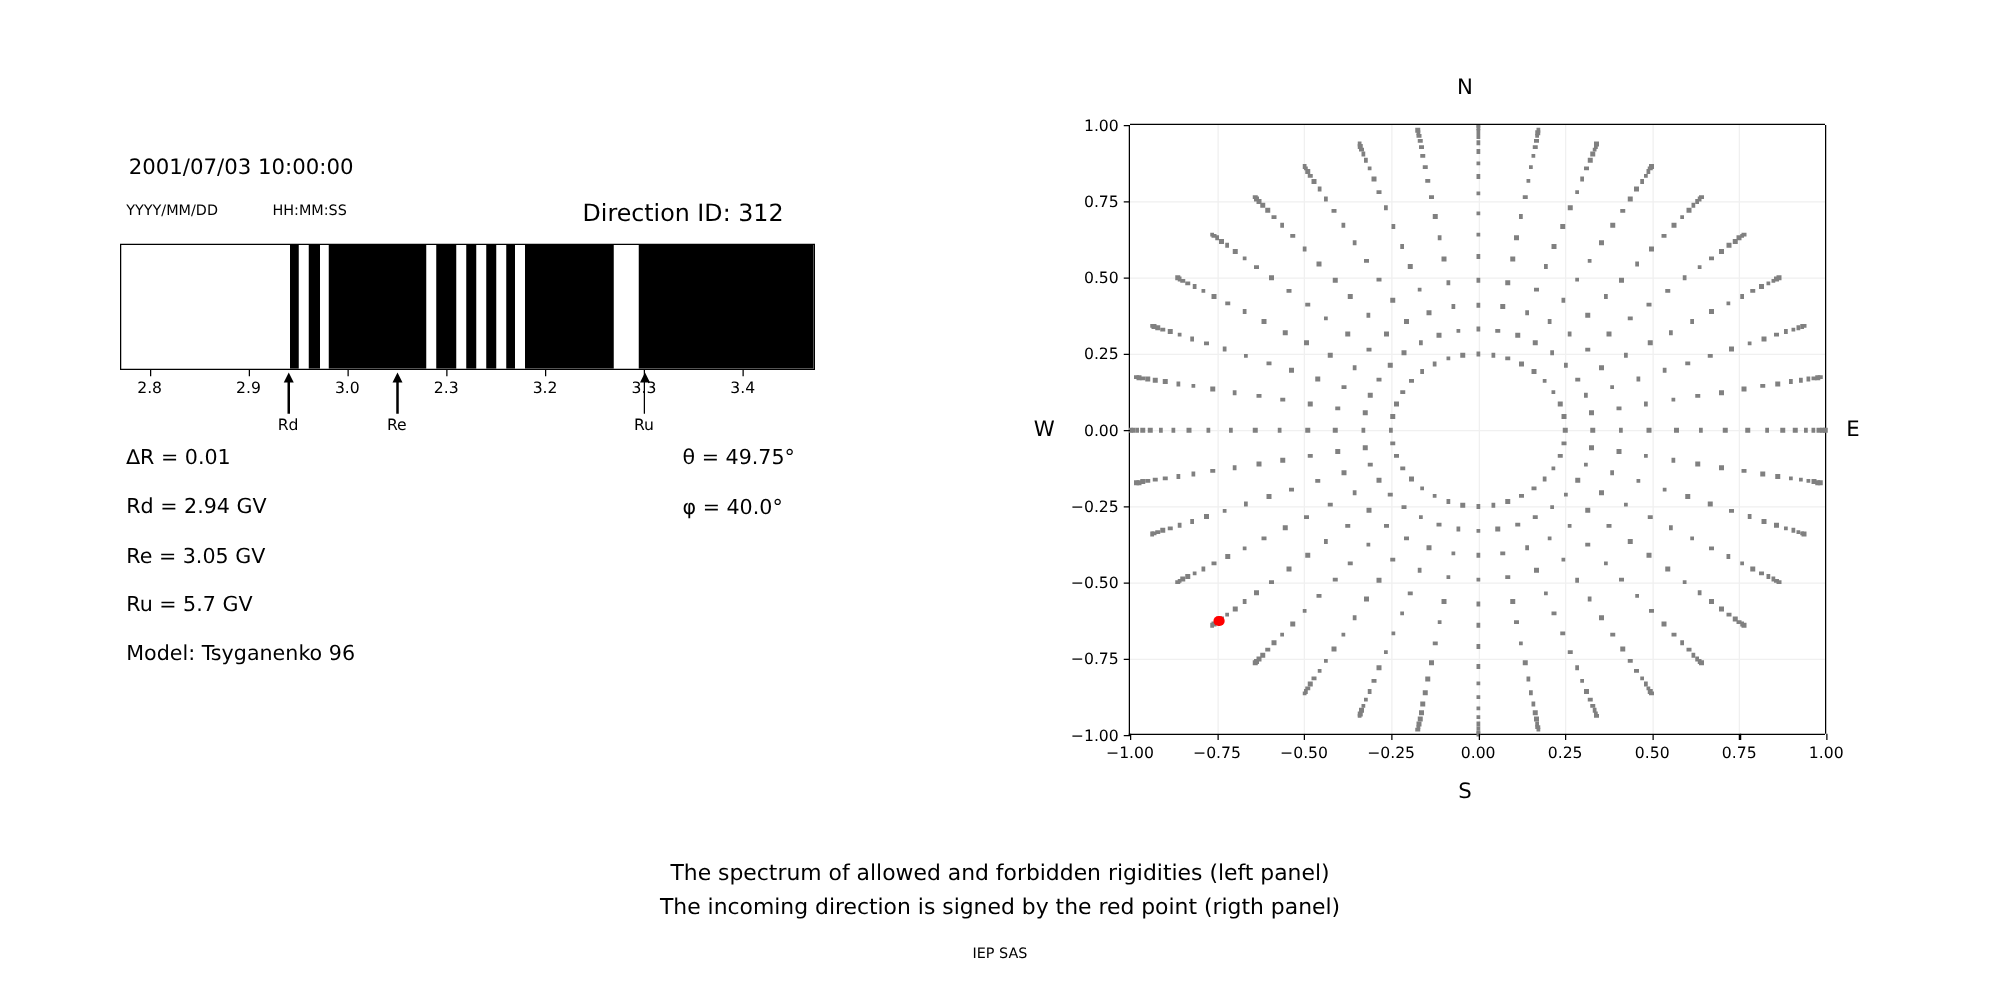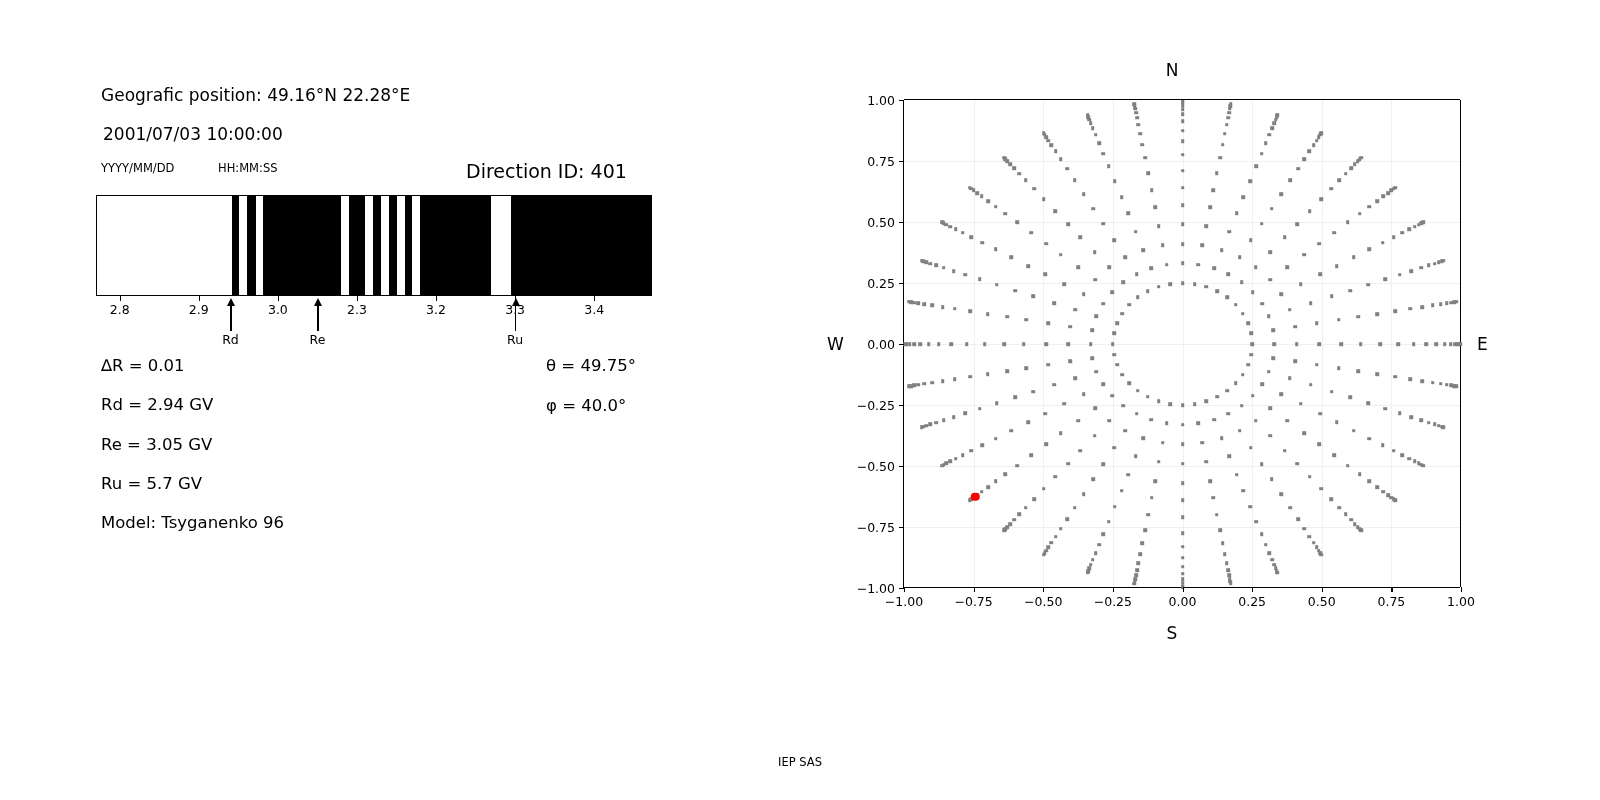--- a/index.html
+++ b/index.html
@@ -177,29 +177,28 @@
     text-align: center; font-size: 11.5px; color: #000;
   }
 </style>
 </head>
 <body>
 
 <div id="page">
 
   <div id="left-panel">
 
-    <div class="txt" id="geo-position">Geografic position: 49.16°N 22.28°E</div>
 
     <div class="txt" id="datetime">2001/07/03 10:00:00</div>
 
     <div class="txt" id="fmt-date">YYYY/MM/DD</div>
 
     <div class="txt" id="fmt-time">HH:MM:SS</div>
 
-    <div class="txt" id="direction-id">Direction ID: 401</div>
+    <div class="txt" id="direction-id">Direction ID: 312</div>
 
     <div id="spectrum-wrap">
         <div class="band" style="left: 134.841px; width: 7.11771px;"></div>
         <div class="band" style="left: 149.867px; width: 8.69943px;"></div>
         <div class="band" style="left: 166.08px; width: 78.2949px;"></div>
         <div class="band" style="left: 252.283px; width: 15.8171px;"></div>
         <div class="band" style="left: 276.009px; width: 7.90857px;"></div>
         <div class="band" style="left: 291.826px; width: 7.90857px;"></div>
         <div class="band" style="left: 307.643px; width: 7.11771px;"></div>
         <div class="band" style="left: 322.67px; width: 71.1771px;"></div>
@@ -881,15 +880,19 @@
         <div class="xtick2" style="left: 557px;"></div>
         <div class="xticklabel2" style="left: 557px;">1.00</div>
       </div>
   </div>
 
   <div class="compass" id="compass-n">N</div>
   <div class="compass" id="compass-s">S</div>
   <div class="compass" id="compass-w">W</div>
   <div class="compass" id="compass-e">E</div>
 
+  <div id="caption">
+    <div class="caption-line">The spectrum of allowed and forbidden rigidities (left panel)</div>
+    <div class="caption-line">The incoming direction is signed by the red point (rigth panel)</div>
+  </div>
 
   <div id="footer">IEP SAS</div>
 </div>
 
 </body></html>

